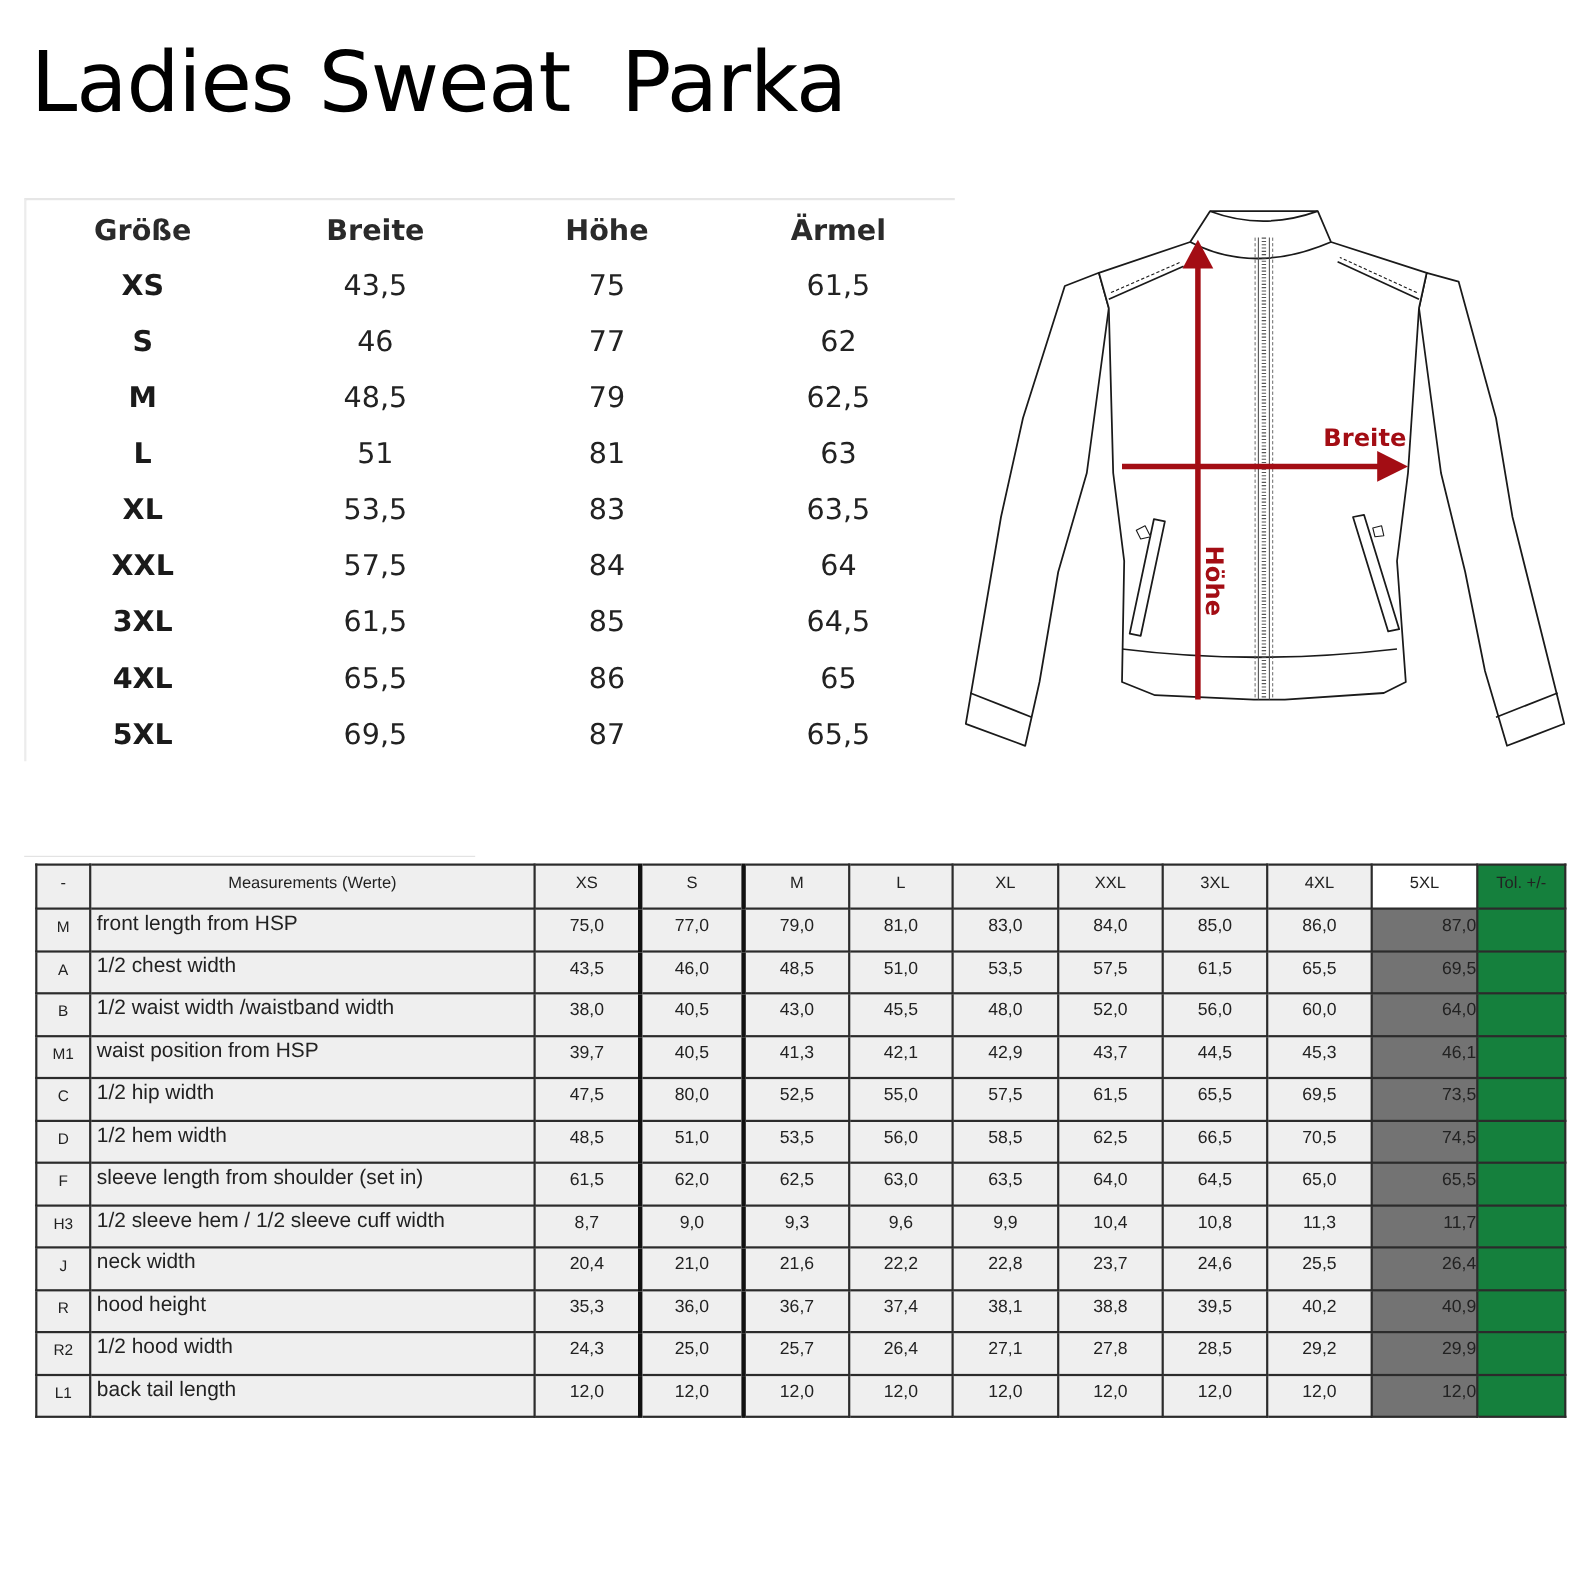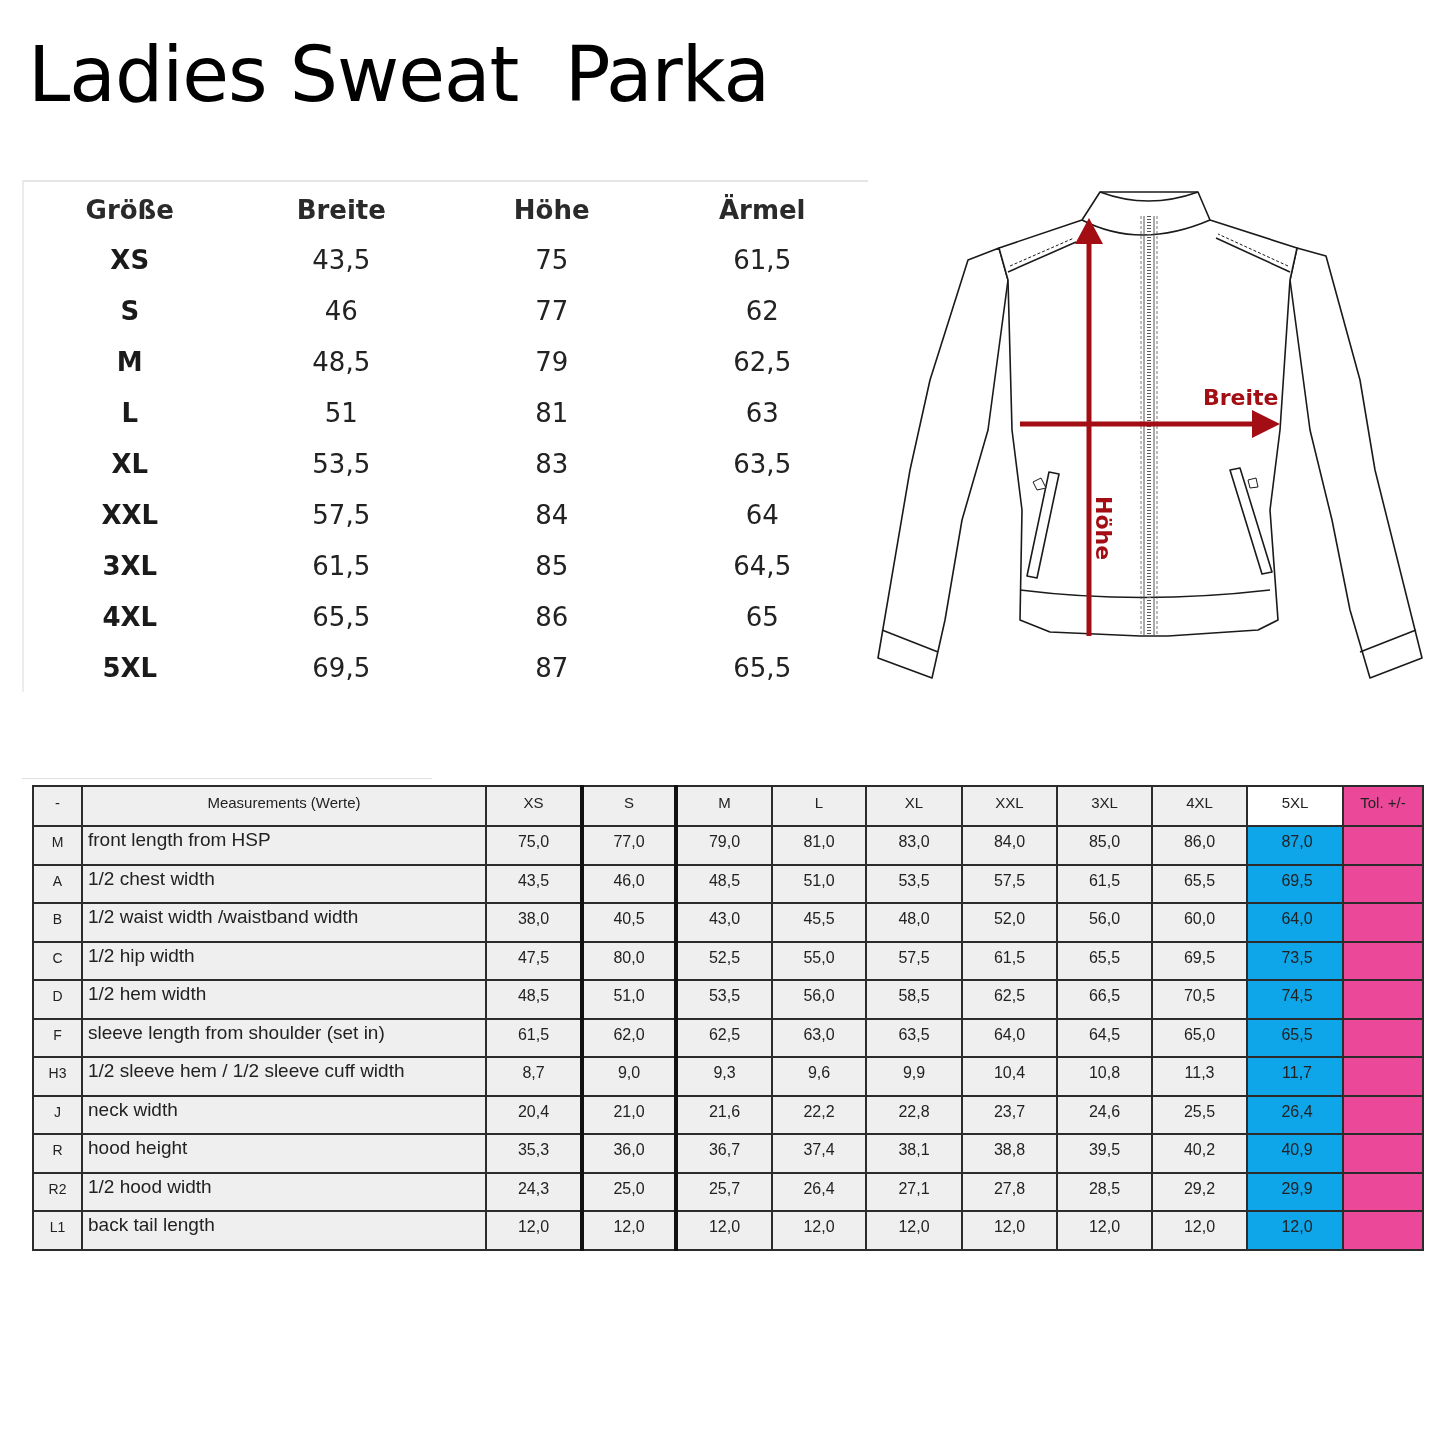--- a/index.html
+++ b/index.html
@@ -41,22 +41,22 @@
     font-family: "Liberation Sans", sans-serif;
   }
   .meas td, .meas th {
     border: 2px solid #2b2b2b; background: #efefef; color: #222;
     height: 38.5px; font-size: 16px; text-align: center; vertical-align: middle;
     padding-bottom: 6px;
   }
   .meas th { font-weight: normal; font-size: 15px; height: 40px; padding-bottom: 8px; }
   .meas td.code { font-size: 14px; }
   .meas td.label { text-align: left; padding-left: 5px; font-size: 19px; padding-bottom: 10px; }
-  .meas td.v5xl { text-align: center; padding-left: 4px; background: #0ea5e9; }
-  .meas td.tol, .meas th.tol { background: #ec4899; }
+  .meas td.v5xl { text-align: right; padding-left: 4px; background: #737373; }
+  .meas td.tol, .meas th.tol { background: #15803d; }
   .meas th.h5xl { background: #ffffff; }
   .meas .thick-l { border-left: 4px solid #111; }
 </style>
 </head>
 <body>
 
 <div class="title">Ladies Sweat  Parka</div>
 
 <div class="simple">
   <table>
@@ -250,20 +250,34 @@
         <td class="thick-l">43,0</td>
         <td>45,5</td>
         <td>48,0</td>
         <td>52,0</td>
         <td>56,0</td>
         <td>60,0</td>
         <td class="v5xl">64,0</td>
         <td class="tol"></td>
       </tr>
       <tr>
+        <td class="code">M1</td>
+        <td class="label">waist position from HSP</td>
+        <td>39,7</td>
+        <td class="thick-l">40,5</td>
+        <td class="thick-l">41,3</td>
+        <td>42,1</td>
+        <td>42,9</td>
+        <td>43,7</td>
+        <td>44,5</td>
+        <td>45,3</td>
+        <td class="v5xl">46,1</td>
+        <td class="tol"></td>
+      </tr>
+      <tr>
         <td class="code">C</td>
         <td class="label">1/2 hip width</td>
         <td>47,5</td>
         <td class="thick-l">80,0</td>
         <td class="thick-l">52,5</td>
         <td>55,0</td>
         <td>57,5</td>
         <td>61,5</td>
         <td>65,5</td>
         <td>69,5</td>

